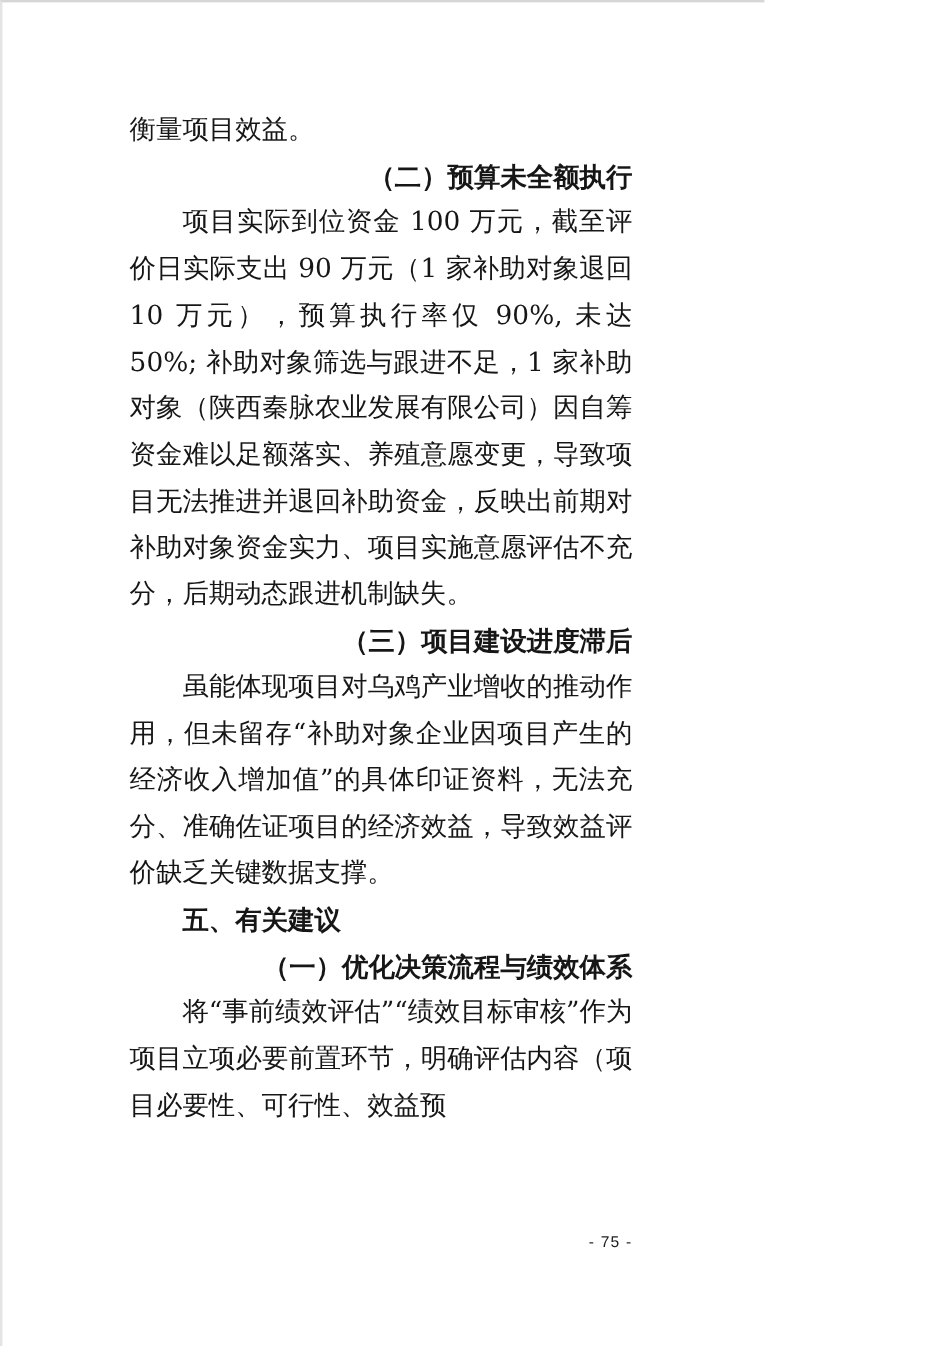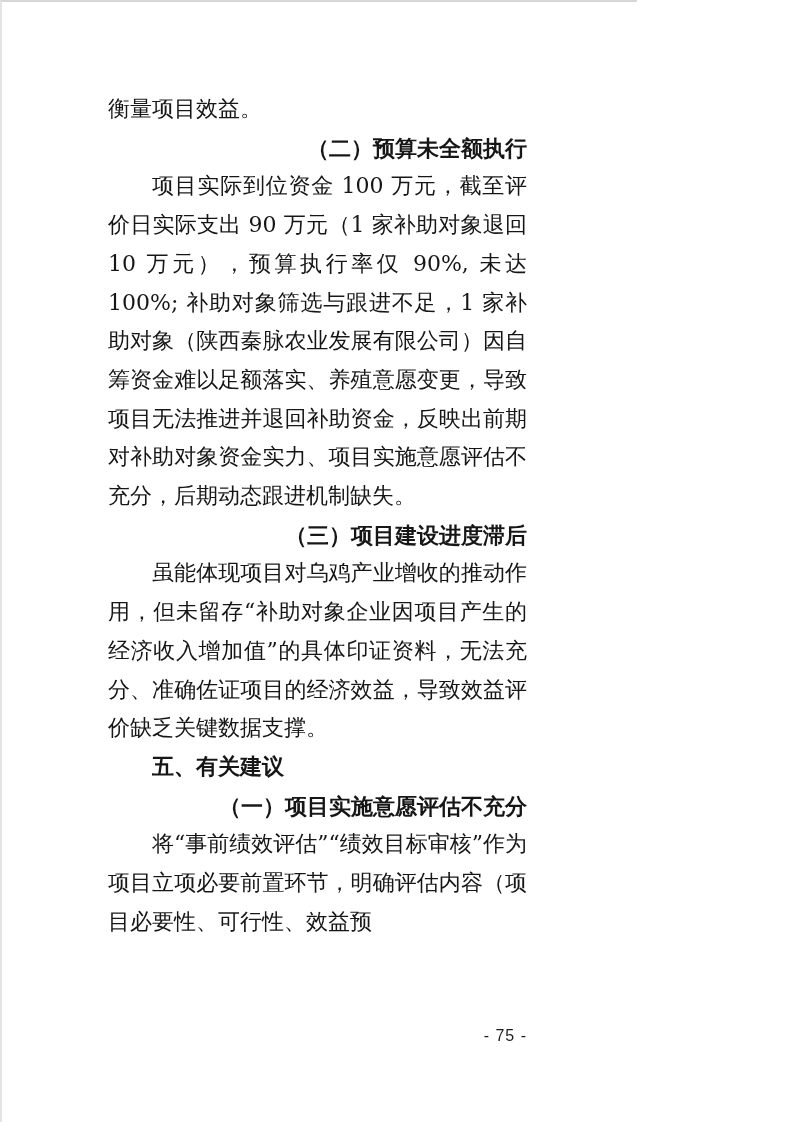--- a/index.html
+++ b/index.html
@@ -48,33 +48,33 @@
     font-weight: bold;
     text-indent: 2em;
     text-align: left;
     font-family: "Liberation Sans", "DejaVu Sans", sans-serif;
   }
   .page-number {
     position: absolute;
     top: 1025px;
     right: 110px;
     font-family: "Liberation Sans", "DejaVu Sans", sans-serif;
-    font-size: 16px;
+    font-size: 13px;
     letter-spacing: 1px;
     color: #1c1c1c;
   }
 </style>
 </head>
 <body>
 
 <div class="page">
   <div class="content">
     <p class="para-cont">衡量项目效益。</p>
     <h3 class="heading-sub">（二）预算未全额执行</h3>
-    <p class="para-indent">项目实际到位资金 100 万元，截至评价日实际支出 90 万元（1 家补助对象退回 10 万元），预算执行率仅 90%, 未达 100%; 补助对象筛选与跟进不足，1 家补助对象（陕西秦脉农业发展有限公司）因自筹资金难以足额落实、养殖意愿变更，导致项目无法推进并退回补助资金，反映出前期对补助对象资金实力、项目实施意愿评估不充分，后期动态跟进机制缺失。</p>
+    <p class="para-indent">项目实际到位资金 100 万元，截至评价日实际支出 90 万元（1 家补助对象退回 10 万元），预算执行率仅 90%, 未达 50%; 补助对象筛选与跟进不足，1 家补助对象（陕西秦脉农业发展有限公司）因自筹资金难以足额落实、养殖意愿变更，导致项目无法推进并退回补助资金，反映出前期对补助对象资金实力、项目实施意愿评估不充分，后期动态跟进机制缺失。</p>
     <h3 class="heading-sub">（三）项目建设进度滞后</h3>
     <p class="para-indent">虽能体现项目对乌鸡产业增收的推动作用，但未留存“补助对象企业因项目产生的经济收入增加值”的具体印证资料，无法充分、准确佐证项目的经济效益，导致效益评价缺乏关键数据支撑。</p>
     <h2 class="heading-top">五、有关建议</h2>
-    <h3 class="heading-sub">（一）项目实施意愿评估不充分</h3>
+    <h3 class="heading-sub">（一）优化决策流程与绩效体系</h3>
     <p class="para-indent">将“事前绩效评估”“绩效目标审核”作为项目立项必要前置环节，明确评估内容（项目必要性、可行性、效益预</p>
   </div>
   <div class="page-number">- 75 -</div>
 </div>
 
 </body></html>

